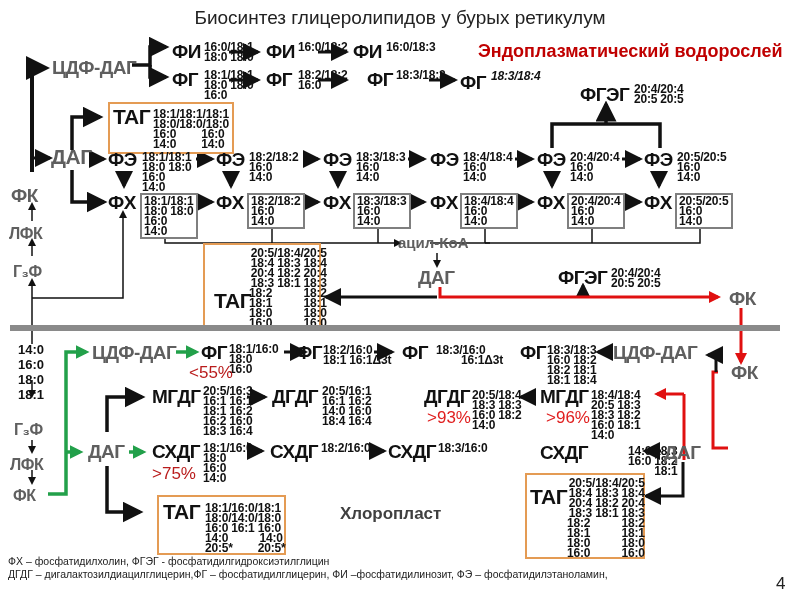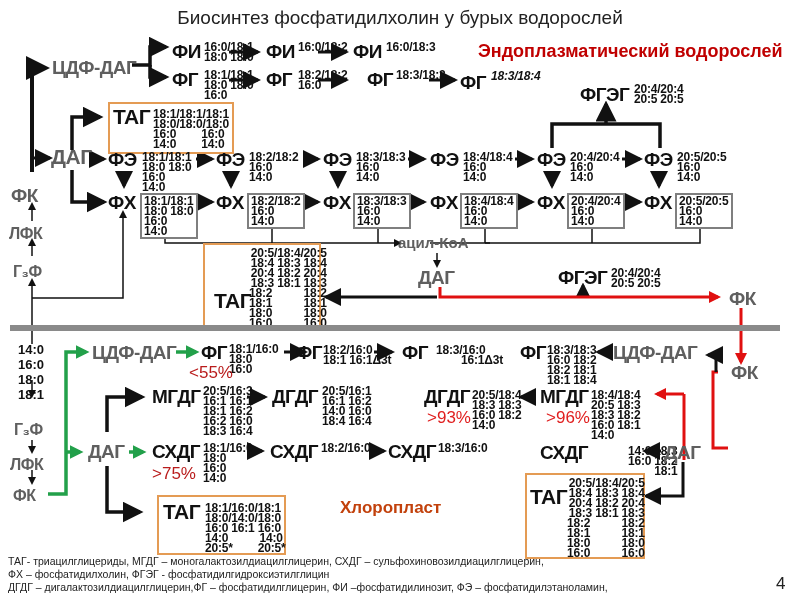--- a/index.html
+++ b/index.html
@@ -7,34 +7,34 @@
   .abs { position:absolute; }
   .title { left:0; width:800px; top:7px; text-align:center; font-size:19px; color:#222; }
   .node { font-weight:bold; font-size:19px; line-height:19px; white-space:nowrap; letter-spacing:-0.5px; }
   .node.gray { color:#5f5f5f; }
   .node.big { font-size:21px;text-align:right; }
   .fa { font-weight:bold; font-size:12px; line-height:10px; white-space:pre; letter-spacing:-0.2px; color:#111; }
   .fa.right { text-align:right; }
   .pc-box { border:2px solid #7f7f7f; background:#fff; padding:1px 2px; }
   .tag-box { border:2px solid #e49b54; background:#fff; }
   .region-red { color:#c00000; font-weight:bold; font-size:18px; white-space:nowrap; }
-  .region-green { color:#c2410c; font-weight:bold; font-size:17px; white-space:nowrap; }
+  .region-green { color:#404040; font-weight:bold; font-size:17px; white-space:nowrap;margin-top:6px; }
   .pct-green2 { color:#b91c1c; font-size:17px; }
   .pct-red2 { color:#e02020; font-size:17px; }
   .divider { left:10px; top:325px; width:770px; height:6px; background:#8a8a8a; }
   .legend { left:8px; top:555px; font-size:10.5px; line-height:13px; color:#222; white-space:nowrap; }
   .pagenum { left:776px; top:574px; font-size:17px; color:#222; }
   svg.wires { position:absolute; left:0; top:0; }
   .acyl { font-weight:bold; font-size:15px; color:#5f5f5f; white-space:nowrap; }
   .fa-col { font-weight:bold; font-size:13px; line-height:15px; white-space:pre; color:#111; }
 </style>
 </head>
 <body>
 
-<div class="abs title">Биосинтез фосфатидилхолин у бурых водорослей</div>
+<div class="abs title">Биосинтез глицеролипидов у бурых ретикулум</div>
 
 <svg class="wires" width="800" height="600">
   <defs>
     <marker id="ah" markerWidth="6" markerHeight="6" refX="5" refY="3" orient="auto" markerUnits="strokeWidth">
       <path d="M0,0 L6,3 L0,6 z" fill="#111"></path>
     </marker>
     <marker id="ahs" markerWidth="8" markerHeight="8" refX="6" refY="4" orient="auto" markerUnits="userSpaceOnUse">
       <path d="M0,0 L8,4 L0,8 z" fill="#111"></path>
     </marker>
     <marker id="ahg" markerWidth="4" markerHeight="4" refX="3" refY="2" orient="auto">
@@ -348,17 +348,16 @@
 18:4 18:3 18:4
 20:4 18:2 20:4
 18:3 18:1 18:3
 18:2          18:2
 18:1          18:1
 18:0          18:0
 16:0          16:0</div>
 </div>
 
 <div class="abs legend">
-  <div>ТАГ- триацилглицериды, МГДГ – моногалактозилдиацилглицерин,  СХДГ – сульфохиновозилдиацилглицерин,</div>
   <div>ФХ – фосфатидилхолин,  ФГЭГ - фосфатидилгидроксиэтилглицин</div>
   <div>ДГДГ – дигалактозилдиацилглицерин,ФГ – фосфатидилглицерин,  ФИ –фосфатидилинозит,  ФЭ – фосфатидилэтаноламин,</div>
 </div>
 <div class="abs pagenum">4</div>
 
 </body></html>

